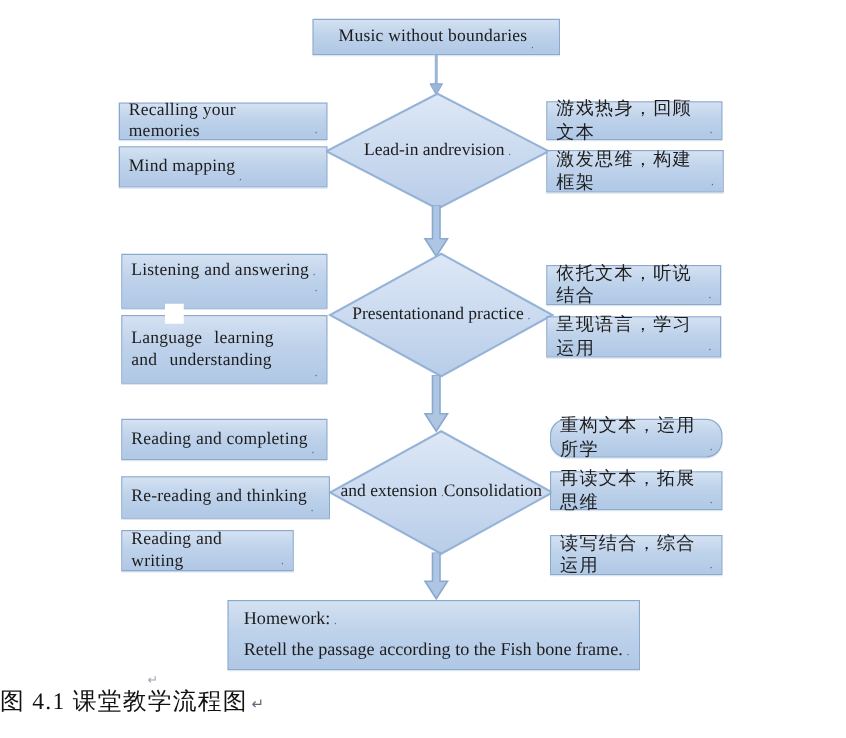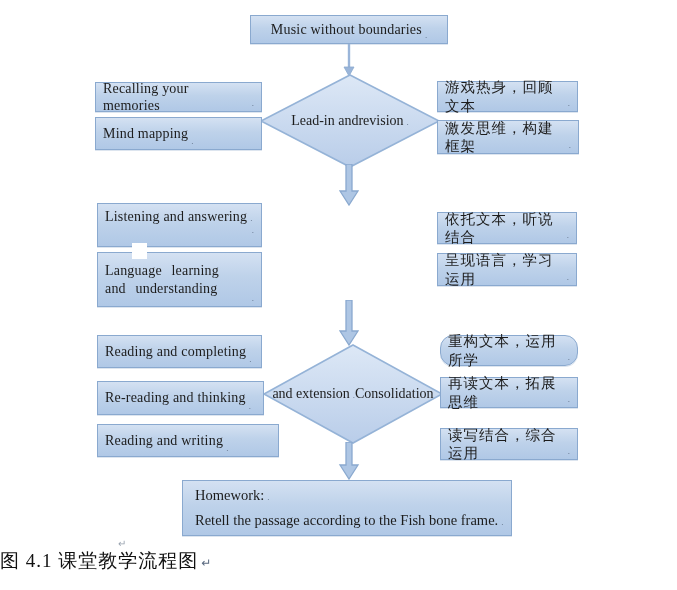--- a/index.html
+++ b/index.html
@@ -75,20 +75,35 @@
   </div>
   <div class="box cn" style="left:437px;top:120px;width:142px;height:34px;">
     <span class="lbl">激发思维，构建框架</span>
     <span class="mark">.</span>
   </div>
 
   <svg class="arrow" style="left:338px;top:164px;" width="22" height="42" viewBox="0 0 22 42" preserveAspectRatio="none">
     <path d="M8,0 L8,27 L2,27 L11,41 L20,27 L14,27 L14,0 Z" fill="#aec6e4" stroke="#8aa9cf" stroke-width="1.3"></path>
   </svg>
 
+  <div class="diamond" style="left:262px;top:202px;width:182px;height:100px;">
+    <svg width="182" height="100" viewBox="0 0 182 100">
+      <defs>
+          <linearGradient id="g2" x1="0" y1="0" x2="0" y2="1">
+        <stop offset="0" stop-color="#dde8f6"></stop>
+            <stop offset="1" stop-color="#b9cde9"></stop>
+      </linearGradient>
+        </defs>
+      <polygon points="91,1 180,50 91,99 2,50" fill="url(#g2)" stroke="#95b3d7" stroke-width="1.6"></polygon>
+    </svg>
+    <div class="dtext">
+      <span>Presentation</span>
+      <span><span>and practice</span><span class="mark">.</span></span>
+    </div>
+  </div>
 
   <div class="box colbox" style="left:97px;top:203px;width:165px;height:44px;padding-top:4px;">
     <span><span class="lbl">Listening and answering</span><span class="mark">.</span></span>
     <span class="mark" style="margin-left:6px;">.</span>
   </div>
   <div class="box wide-space" style="left:97px;top:252px;width:165px;height:55px;align-items:center;">
     <span class="lbl">Language learning and understanding</span>
     <span class="mark">.</span>
   </div>
 
@@ -124,21 +139,21 @@
   </div>
 
   <div class="box" style="left:97px;top:335px;width:165px;height:33px;">
     <span class="lbl">Reading and completing</span>
     <span class="mark">.</span>
   </div>
   <div class="box" style="left:97px;top:381px;width:167px;height:34px;">
     <span class="lbl">Re-reading and thinking</span>
     <span class="mark">.</span>
   </div>
-  <div class="box" style="left:97px;top:424px;width:182px;height:33px;">
+  <div class="box" style="left:97px;top:424px;width:138px;height:33px;">
     <span class="lbl">Reading and writing</span>
     <span class="mark">.</span>
   </div>
 
   <div class="box cn" style="left:440px;top:335px;width:138px;height:31px;border-radius:13px;">
     <span class="lbl">重构文本，运用所学</span>
     <span class="mark">.</span>
   </div>
   <div class="box cn" style="left:440px;top:377px;width:138px;height:31px;">
     <span class="lbl">再读文本，拓展思维</span>

